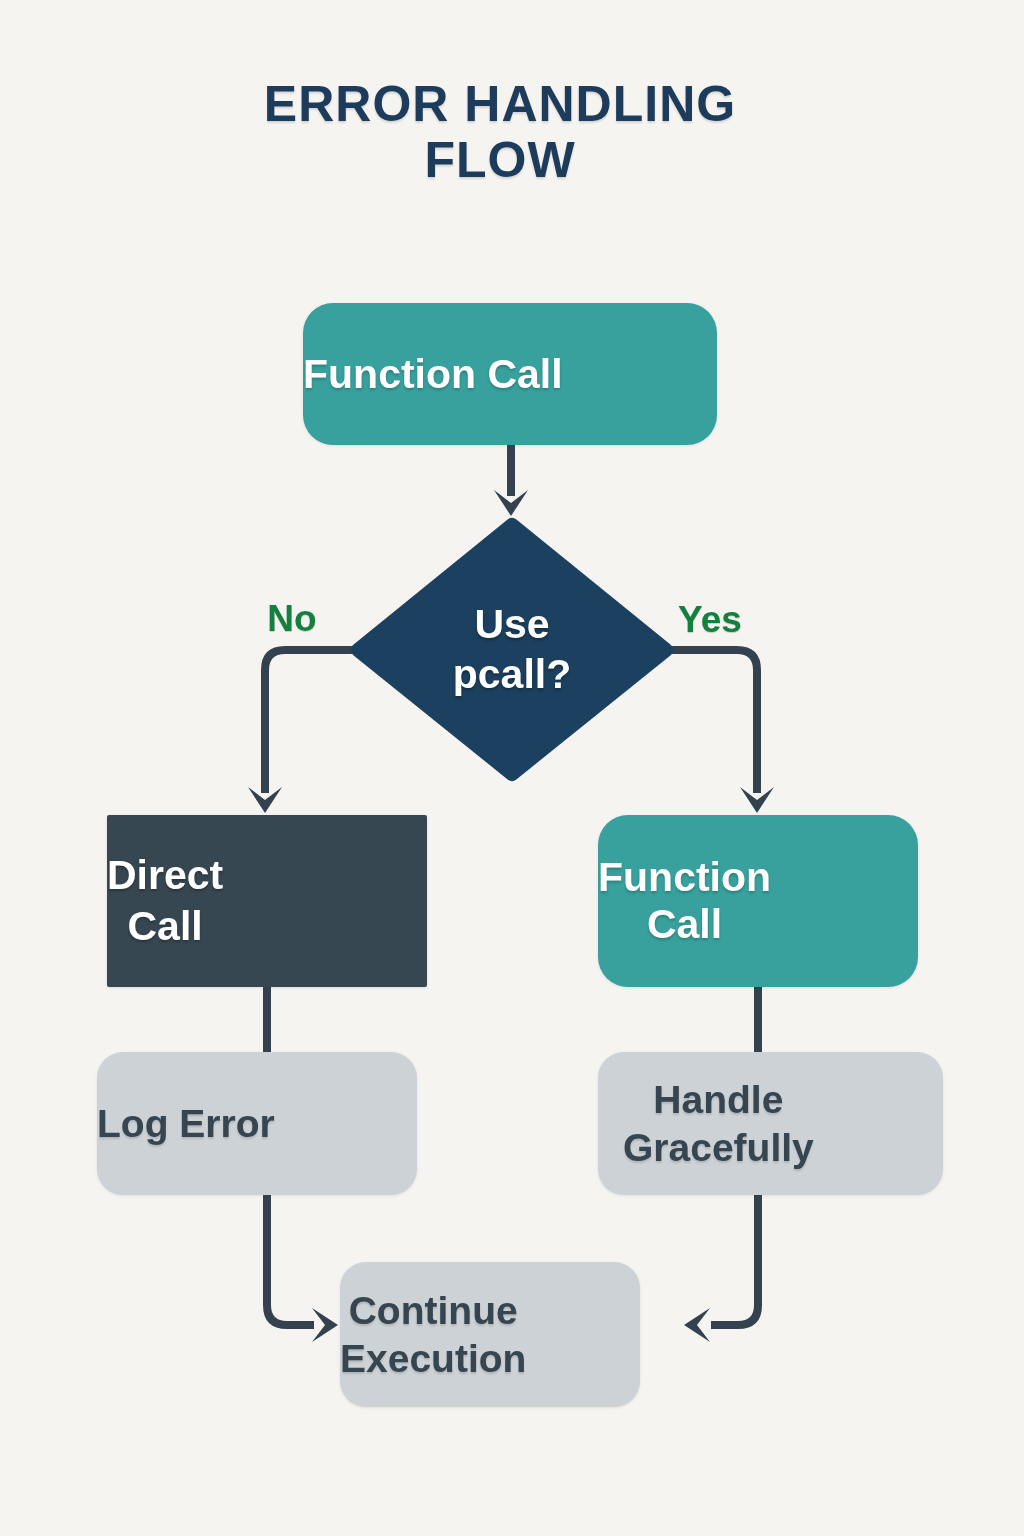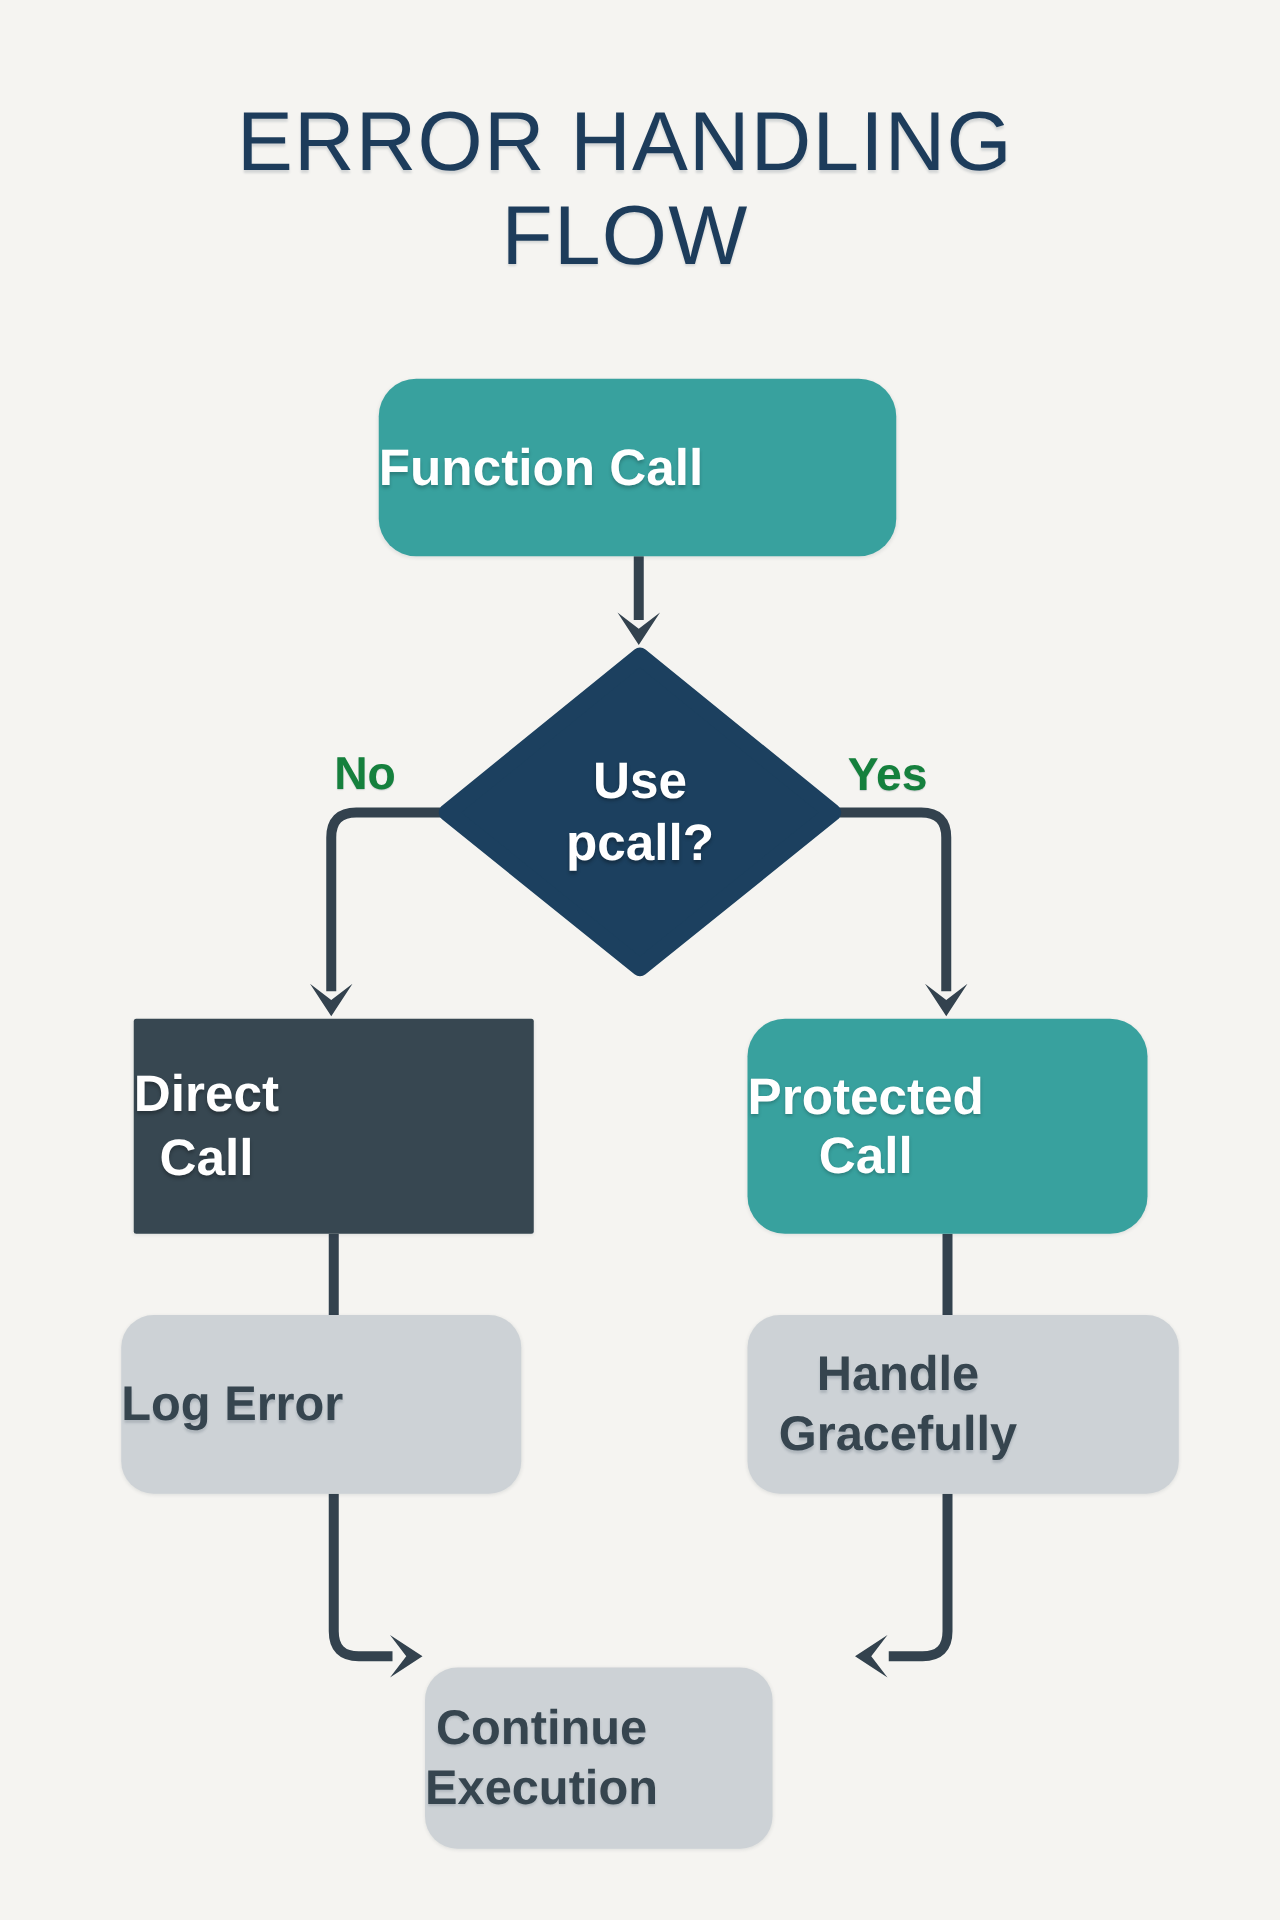--- a/index.html
+++ b/index.html
@@ -20,23 +20,23 @@
     width: 1024px;
     height: 1536px;
   }
   .diagram-title {
     position: absolute;
     left: 0;
     top: 76px;
     width: 1000px;
     margin: 0;
     text-align: center;
-    font-size: 67px;
+    font-size: 50px;
     line-height: 1.12;
-    font-weight: normal;
+    font-weight: bold;
     letter-spacing: 1px;
     color: #1d3c5b;
     white-space: pre-line;
     text-shadow: 0 2px 2px rgba(20,40,60,0.15);
   }
   .connector-layer {
     position: absolute;
     left: 0;
     top: 0;
     width: 1024px;
@@ -88,21 +88,21 @@
     border-radius: 26px;
     font-size: 39px;
     line-height: 1.22;
     text-shadow: 0 2px 2px rgba(40,55,70,0.18);
   }
   .func-call      { left: 303px; top: 303px; width: 414px; height: 142px; }
   .direct-call    { left: 107px; top: 815px; width: 320px; height: 172px; }
   .protected-call { left: 598px; top: 815px; width: 320px; height: 172px; }
   .log-error      { left: 97px; top: 1052px; width: 320px; height: 143px; }
   .handle-grace   { left: 598px; top: 1052px; width: 320px; height: 143px; padding-left: 25px; }
-  .continue-exec  { left: 340px; top: 1334px; width: 278px; height: 145px; }
+  .continue-exec  { left: 340px; top: 1262px; width: 300px; height: 145px; }
   .diamond-label {
     position: absolute;
     left: 352px;
     top: 518px;
     width: 320px;
     height: 263px;
     display: flex;
     align-items: center;
     justify-content: center;
     text-align: center;
@@ -165,21 +165,21 @@
 
   <div class="branch-label label-no">No</div>
   <div class="branch-label label-yes">Yes</div>
 
   <div class="node node-slate direct-call">
     <span>Direct
 Call</span>
   </div>
 
   <div class="node node-teal protected-call">
-    <span>Protected
+    <span>Function
 Call</span>
   </div>
 
   <div class="node node-gray log-error">
     <span>Log Error</span>
   </div>
 
   <div class="node node-gray handle-grace">
     <span>Handle
 Gracefully</span>

